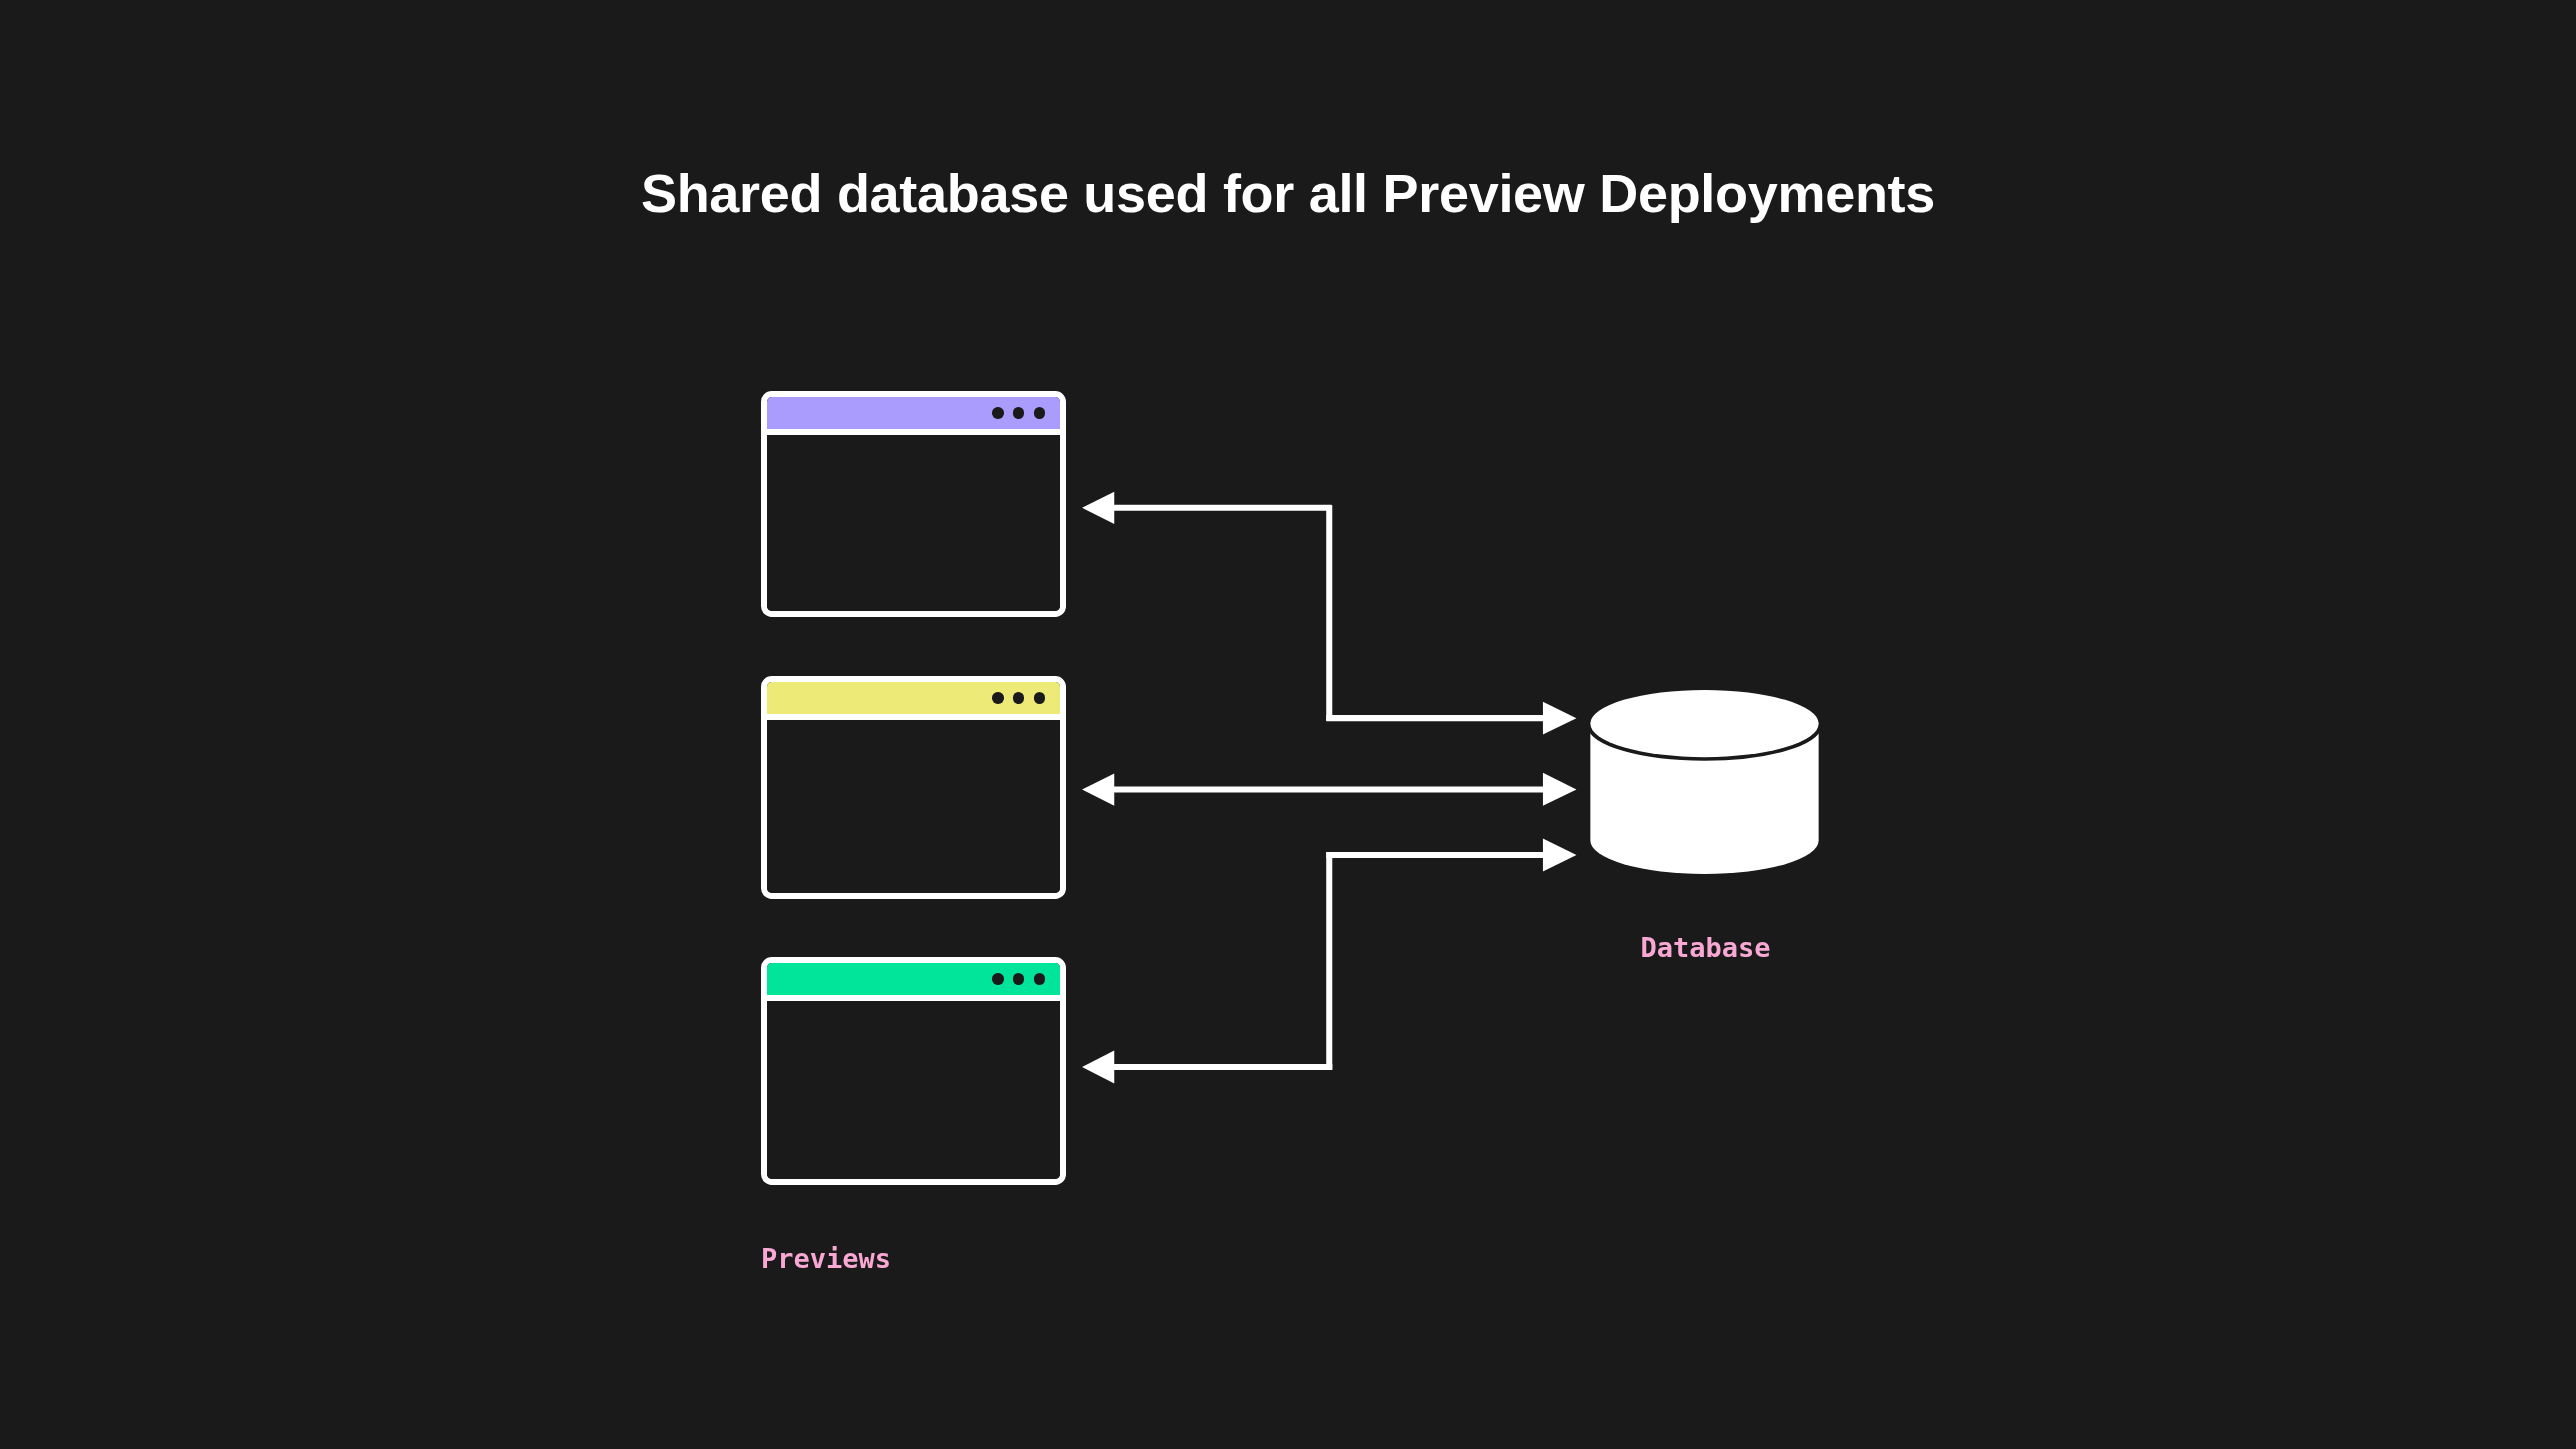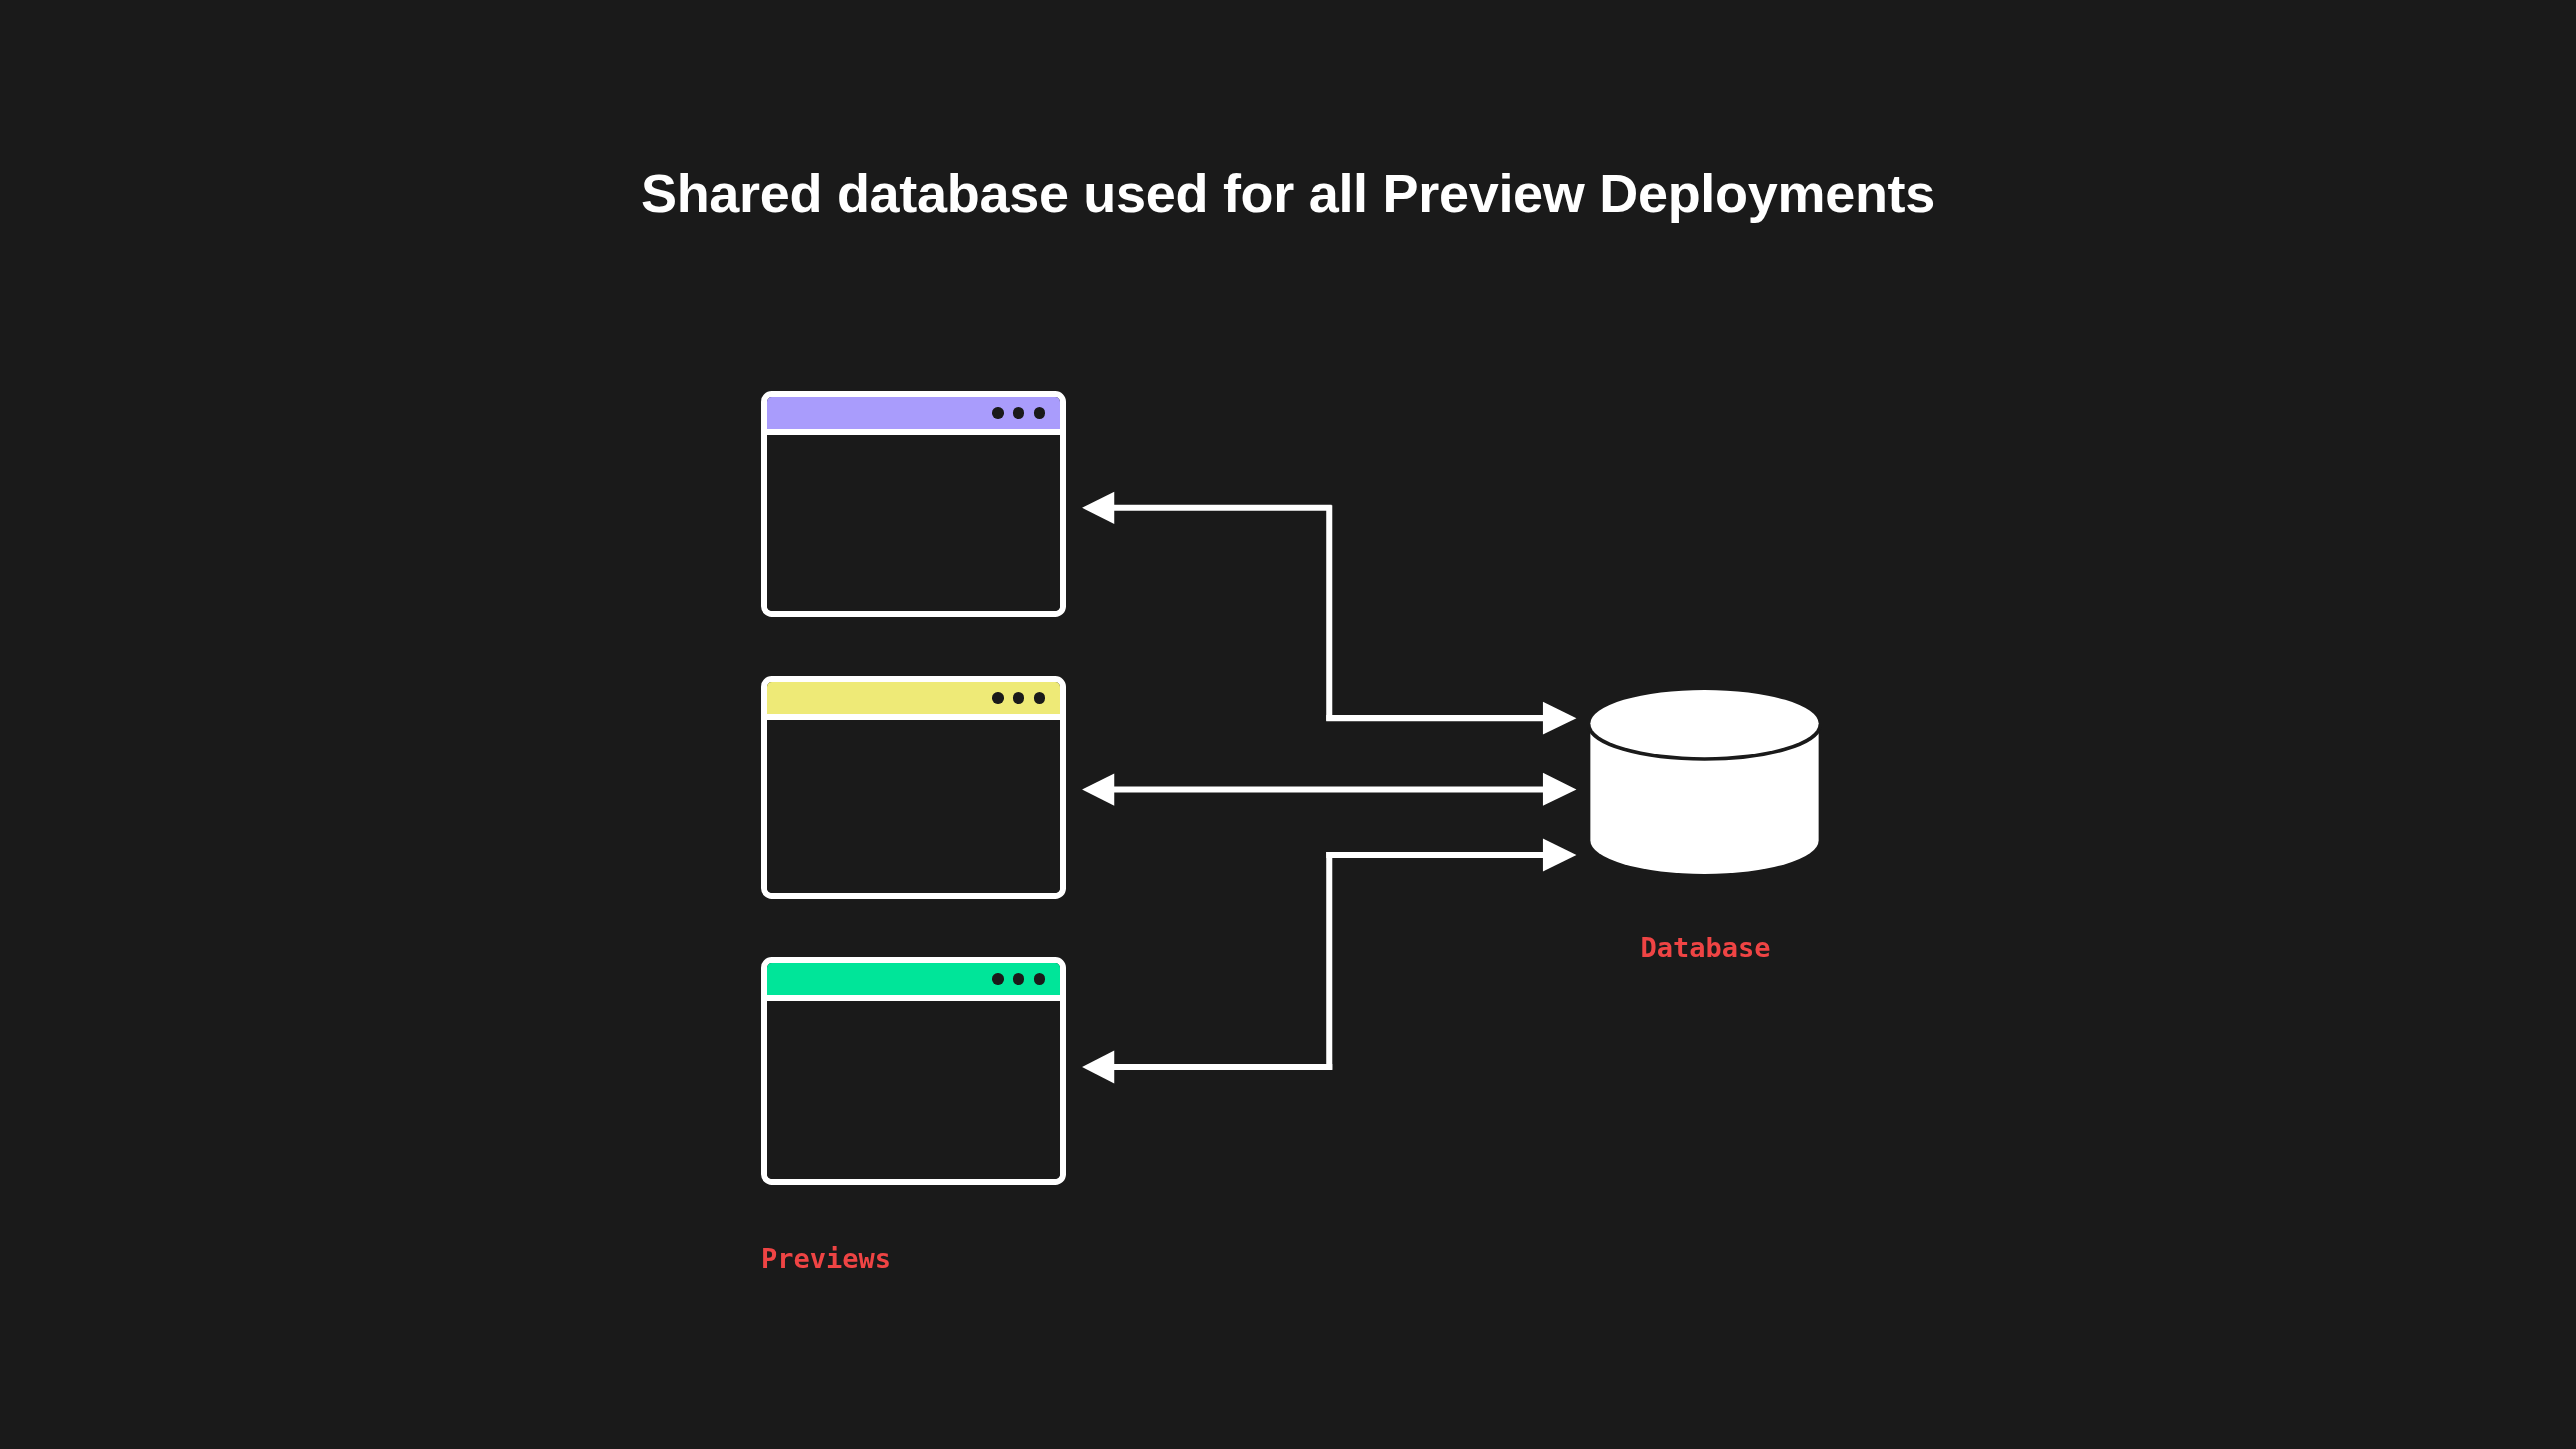--- a/index.html
+++ b/index.html
@@ -87,21 +87,21 @@
     position: absolute;
     left: 1587px;
     top: 688px;
     width: 235px;
     height: 188px;
   }
 
   
   .caption {
     position: absolute;
-    color: #ef4444;
+    color: #f9a8d4;
     font-family: "DejaVu Sans Mono", "Liberation Mono", monospace;
     font-weight: bold;
     font-size: 27px;
     letter-spacing: 0px;
     white-space: nowrap;
   }
   #database-label {
     left: 1590px;
     top: 932px;
     width: 231px;

